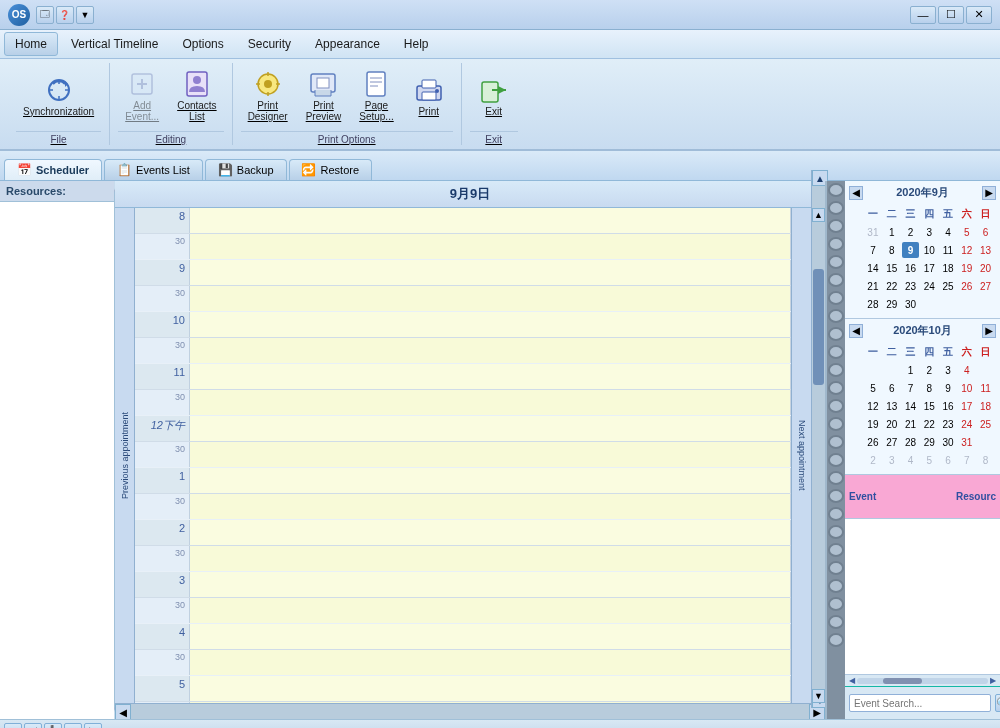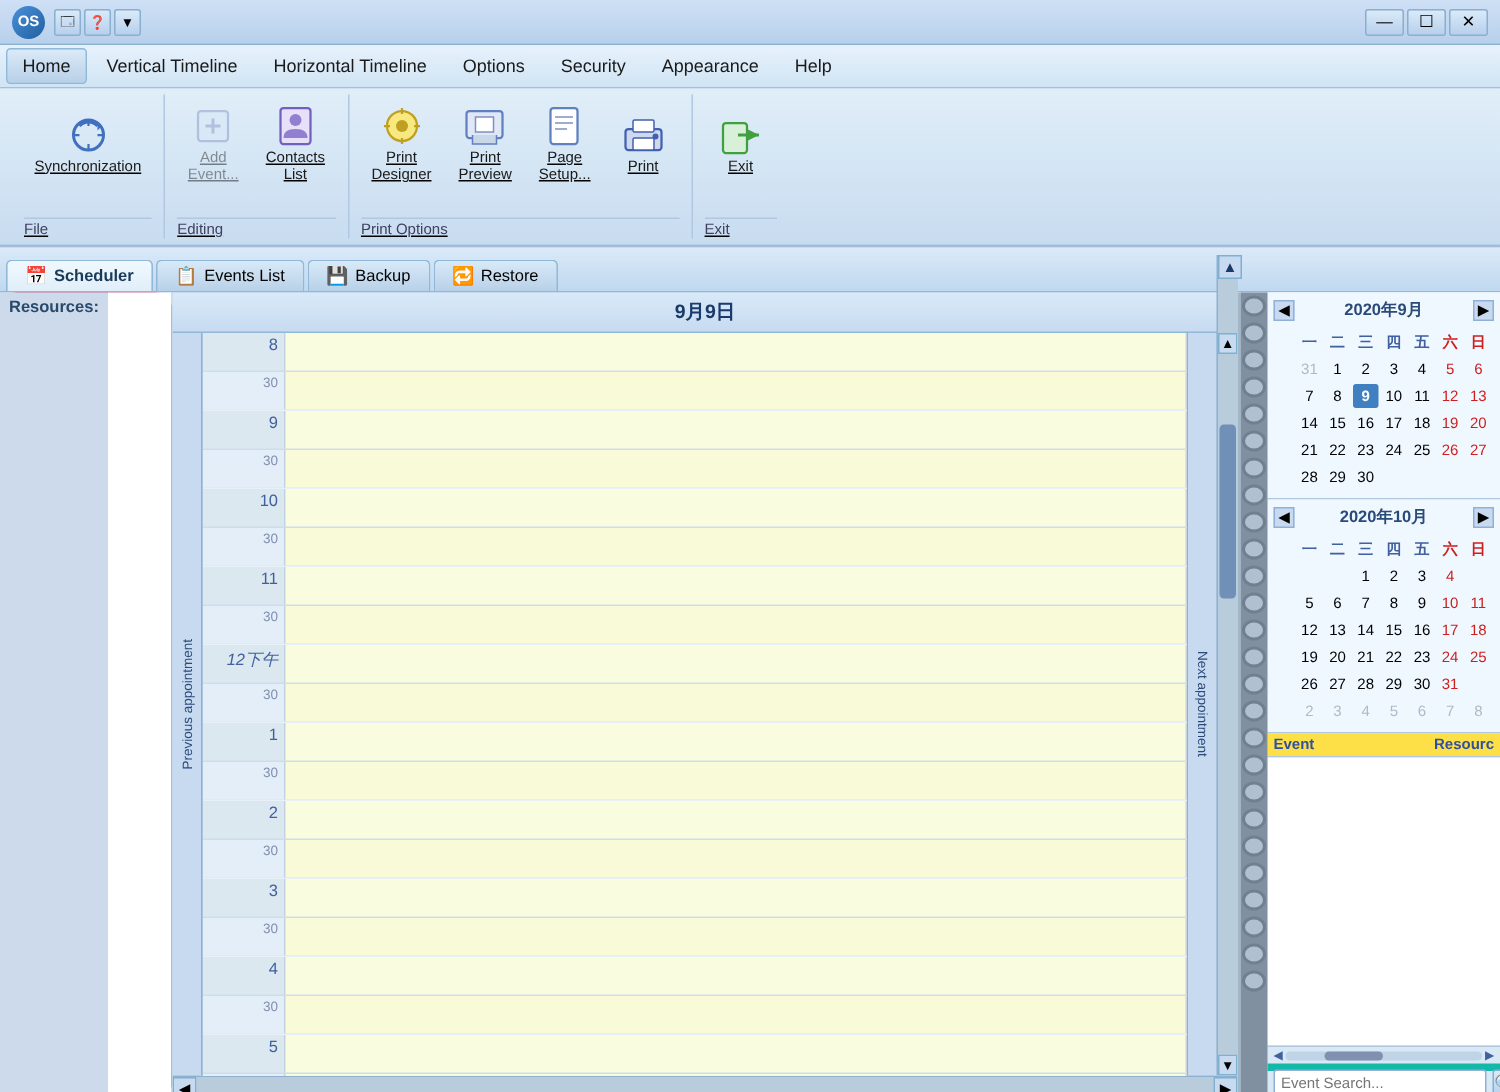--- a/index.html
+++ b/index.html
@@ -66,41 +66,42 @@
       padding: 4px 6px;
       border-radius: 4px;
       cursor: pointer;
       border: 1px solid transparent;
       min-width: 48px;
     }
     .ribbon-item.disabled { opacity: 0.45; cursor: default; }
     .ribbon-icon { width: 32px; height: 32px; display: flex; align-items: center; justify-content: center; font-size: 20px; }
     .ribbon-label { font-size: 10px; text-align: center; color: #1a1a1a; white-space: nowrap; }
     .ribbon-group-label {
+      text-align: center;
       font-size: 10px;
       color: #404060;
       padding-top: 2px;
       border-top: 1px solid #b0c8e0;
-      margin-top: 18px;
+      margin-top: 4px;
     }
 
     
     .main-area {
       display: flex;
       height: calc(728px - 30px - 26px - 84px - 30px);
       background: #c8dced;
     }
 
     
     .resources-panel {
       width: 115px;
       background: #be185d;
       border-right: 1px solid #a0c0d8;
       display: flex;
-      flex-direction: row;
+      flex-direction: column;
       border-radius: 12px;
     }
     .resources-label {
       padding: 4px 6px;
       font-size: 11px;
       font-weight: bold;
       color: #2a4a6a;
       border-bottom: 1px solid #a0c0d8;
       background: #ccdaec;
     }
@@ -193,23 +194,23 @@
       text-align: center;
       font-size: 10px;
       width: 20px;
       height: 16px;
       padding: 1px;
     }
     .mini-cal-grid th { color: #4060a0; font-weight: bold; }
     .mini-cal-grid td { cursor: pointer; }
     .events-header {
       display: flex;
-      background: #fde047;
+      background: #f9a8d4;
       border-bottom: 1px solid #b0c8e0;
-      padding: 2px 4px;
+      padding: 16px 4px;
       justify-content: flex-end;
     }
     .events-col { font-size: 10px; font-weight: bold; color: #3050a0; }
     .events-col.event { flex: 1; }
     .events-col.resource { width: 50px; text-align: right; }
     .events-content { flex: 1; background: white; }
 
     
     .mini-scrollbar {
       height: 12px;
@@ -220,24 +221,24 @@
       border-top: 1px solid #b0c8e0;
     }
     .scroll-track { flex: 1; height: 6px; background: #c0d4e8; border-radius: 3px; position: relative; }
     .scroll-thumb { position: absolute; left: 20%; width: 30%; height: 6px; background: #8090b0; border-radius: 3px; }
     .scroll-arrow { width: 10px; height: 10px; cursor: pointer; display: flex; align-items: center; justify-content: center; font-size: 8px; color: #4060a0; }
 
     
     .event-search {
       height: 24px;
       background: #d8e8f4;
-      border-top: 5px solid #14b8a6;
-      display: flex;
-      align-items: flex-end;
-      padding: 2px 4px;
+      border-top: 1px solid #14b8a6;
+      display: flex;
+      align-items: center;
+      padding: 16px 4px;
       gap: 4px;
     }
     .search-input {
       flex: 1;
       height: 18px;
       border: 1px solid #90b0d8;
       border-radius: 2px;
       padding: 1px 4px;
       font-size: 10px;
       background: white;
@@ -315,21 +316,20 @@
   <div class="title-bar-controls">
     <div class="win-btn">—</div>
     <div class="win-btn">☐</div>
     <div class="win-btn close">✕</div>
   </div>
 </div>
 
 <div class="menu-bar">
   <div class="menu-item active">Home</div>
   <div class="menu-item">Vertical Timeline</div>
-  <div class="menu-item">Horizontal Timeline</div>
   <div class="menu-item">Options</div>
   <div class="menu-item">Security</div>
   <div class="menu-item">Appearance</div>
   <div class="menu-item">Help</div>
 </div>
 
 <div class="ribbon">
 
   <div class="ribbon-group">
     <div class="ribbon-items">

